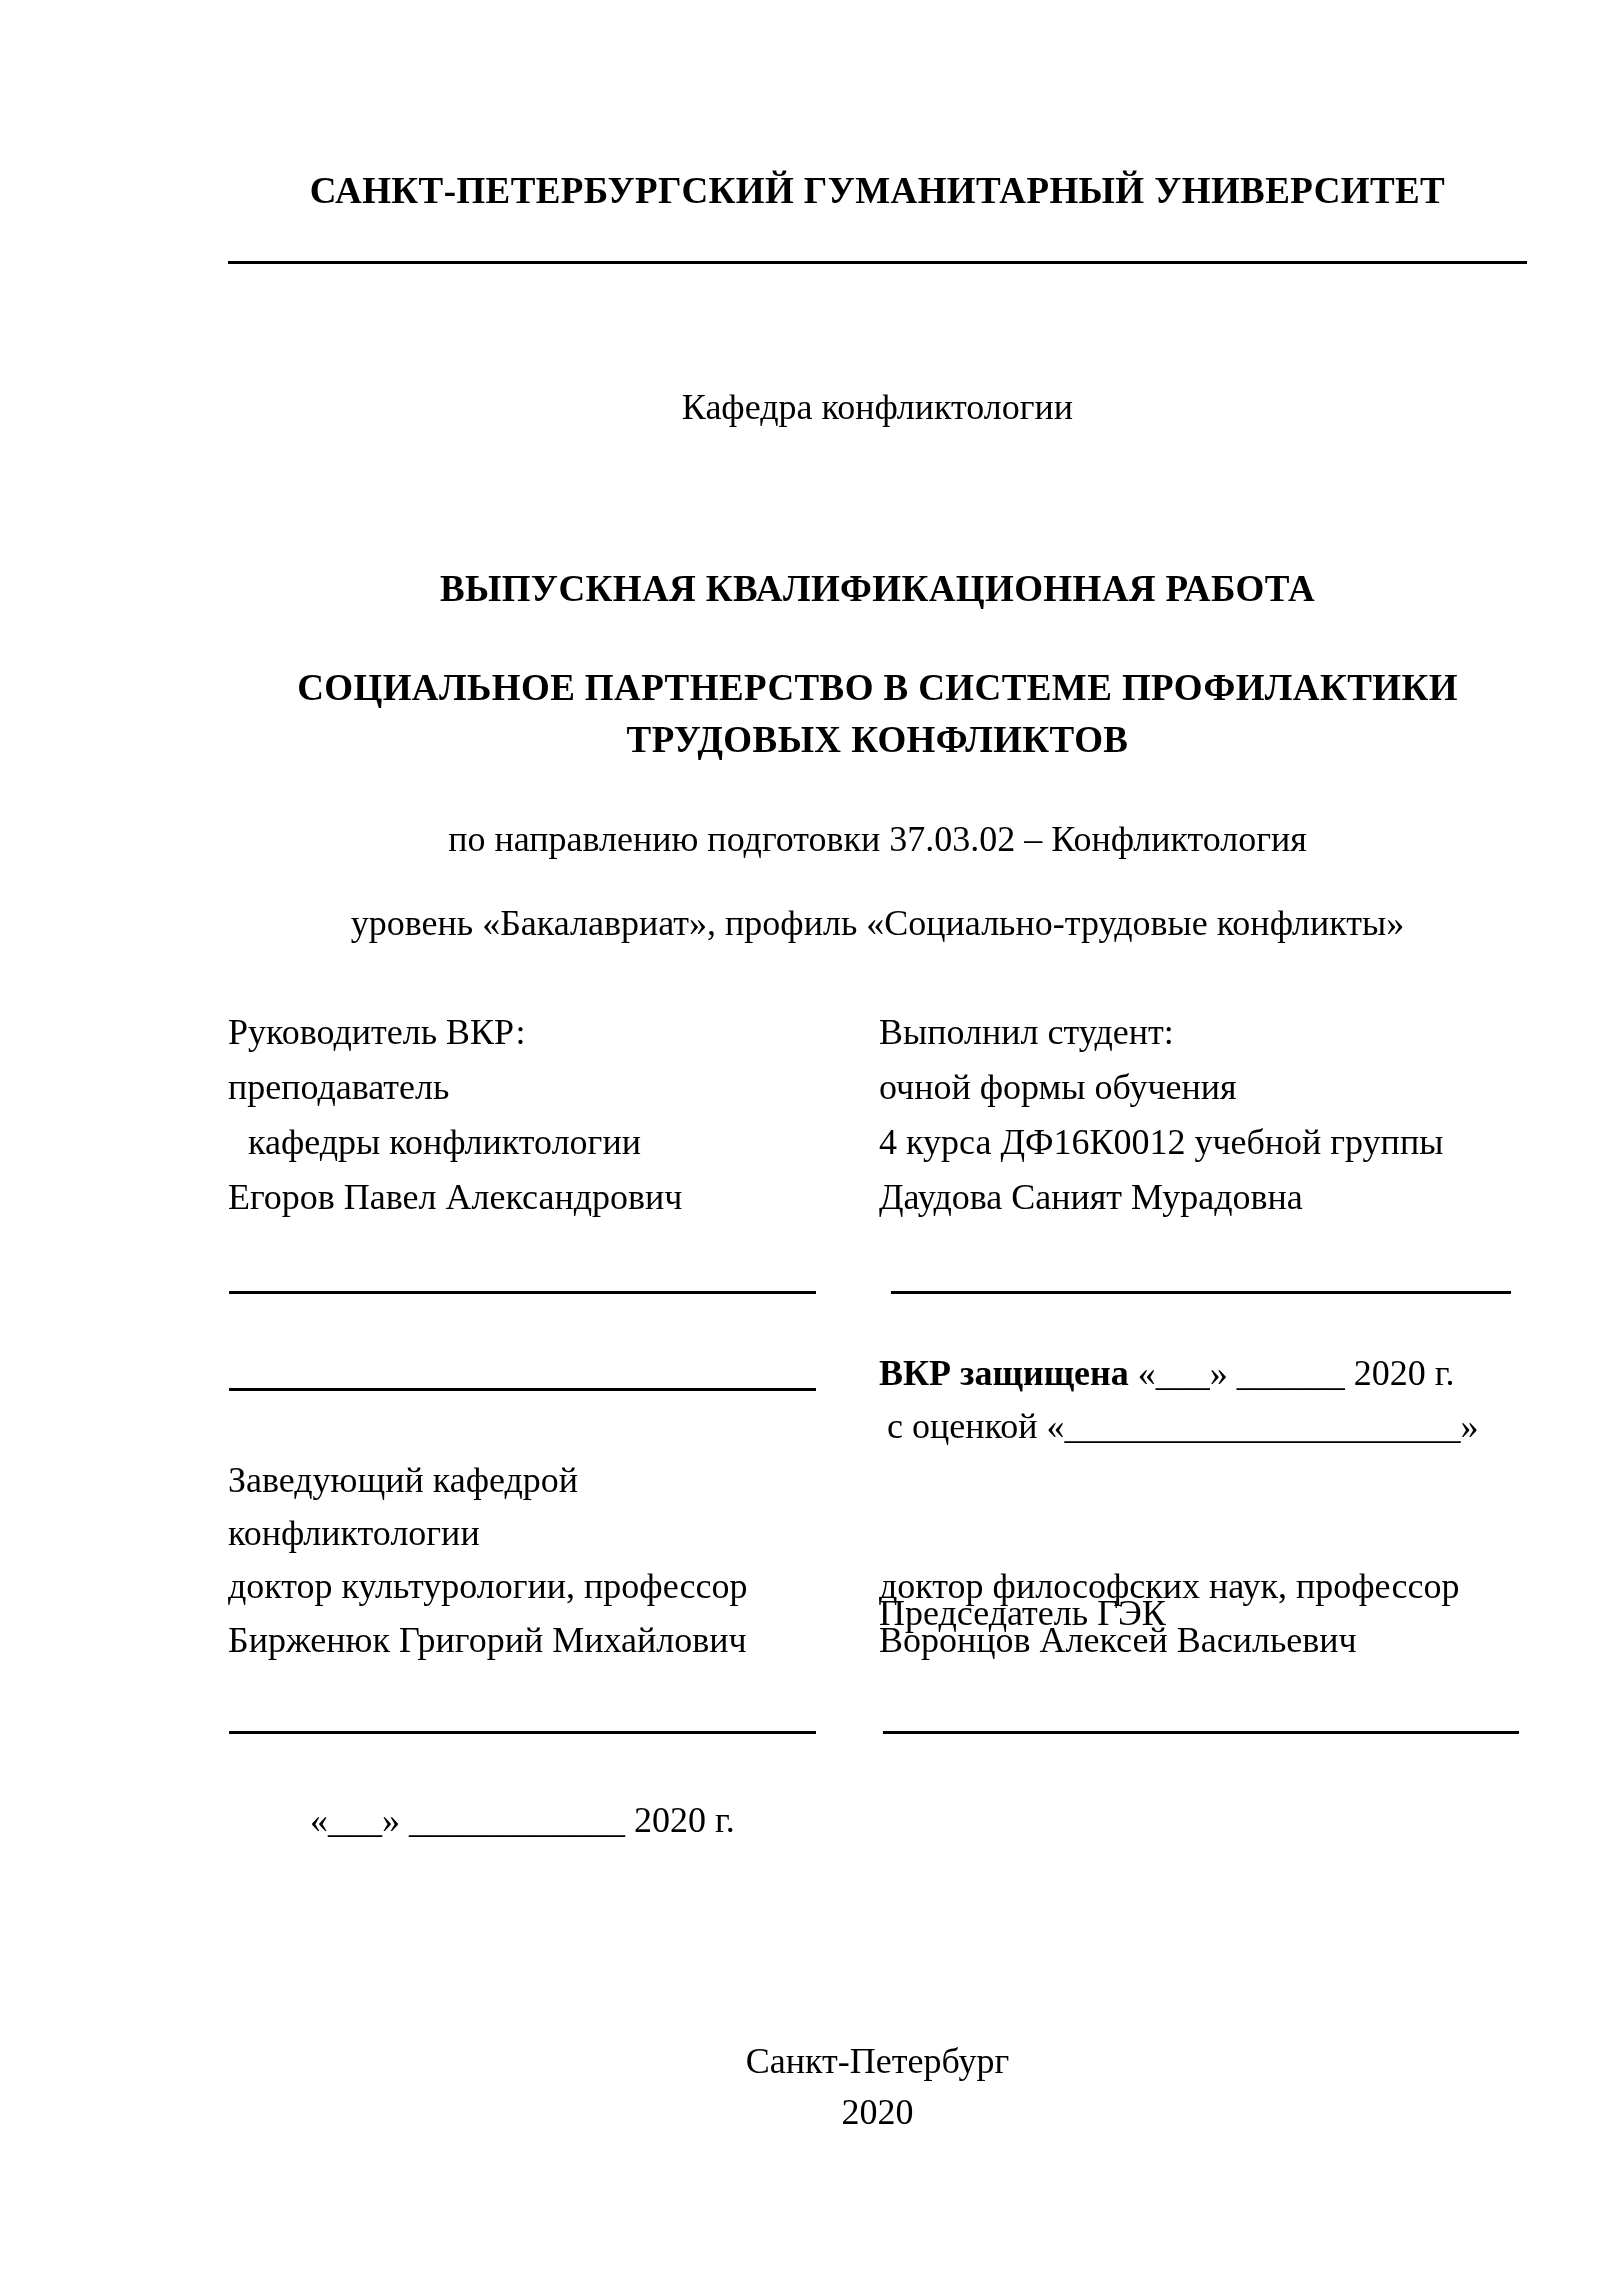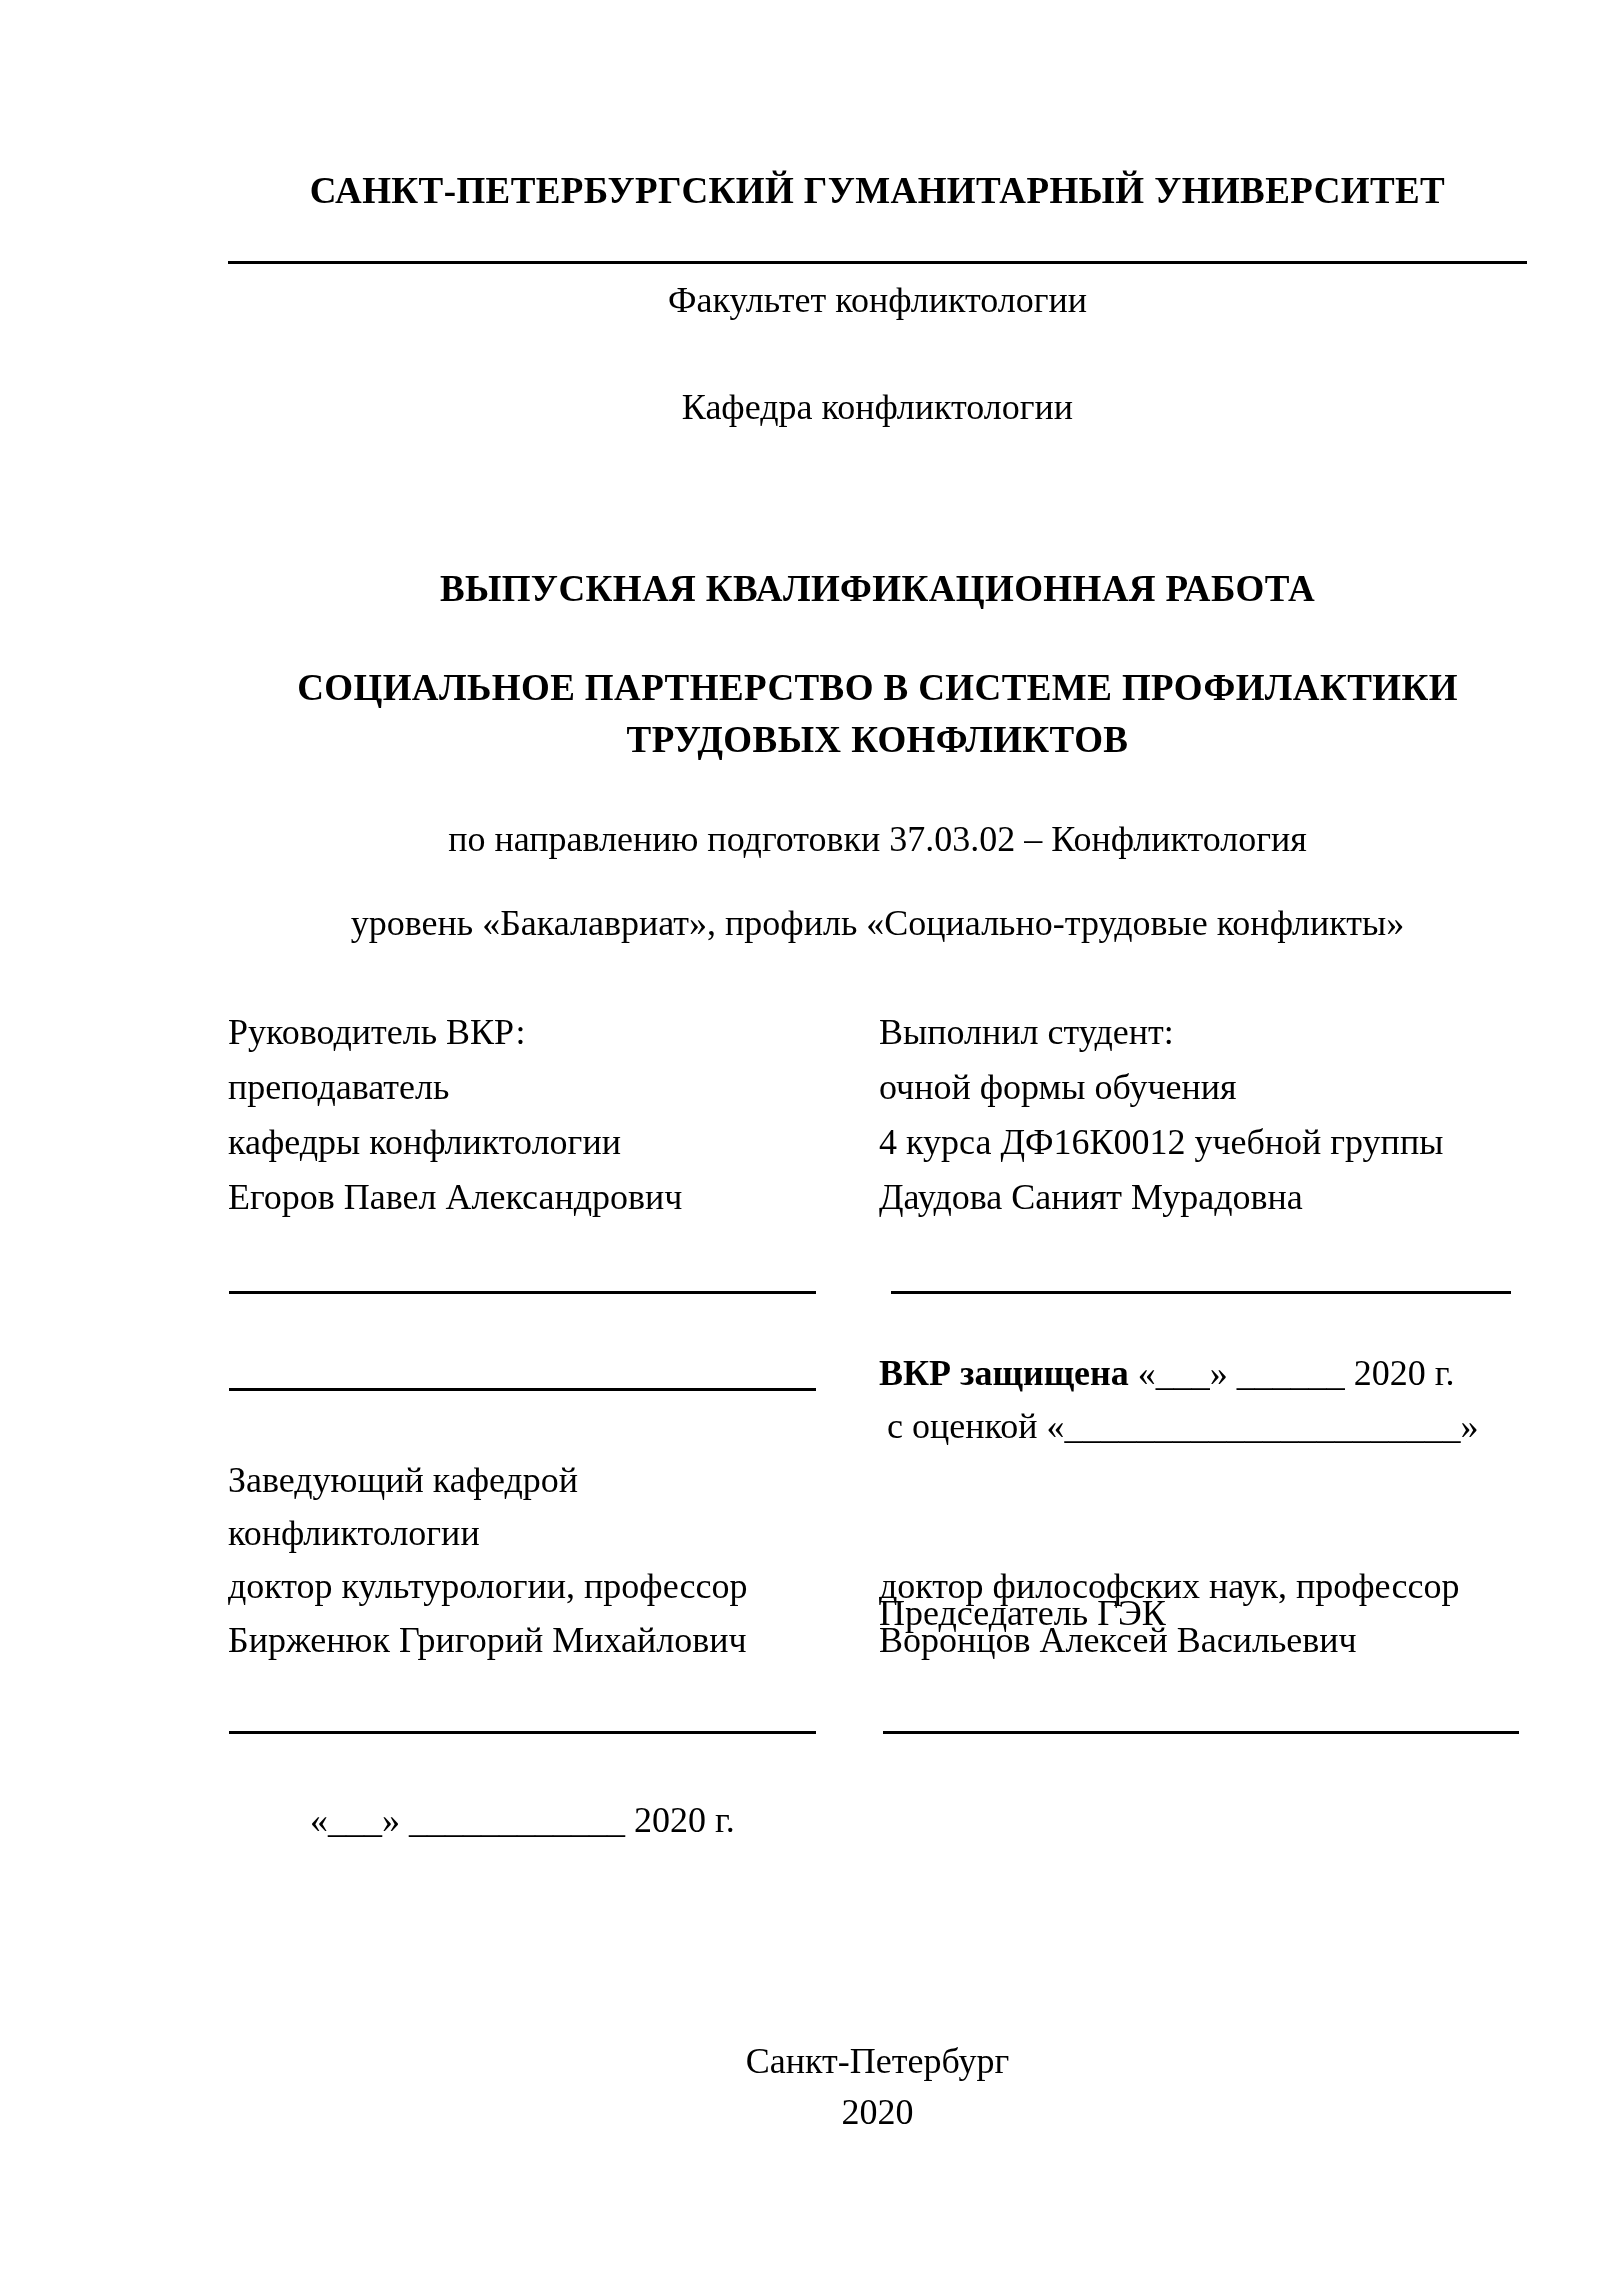--- a/index.html
+++ b/index.html
@@ -51,35 +51,34 @@
 </style>
 </head>
 <body>
 
 <div class="page">
 
   <div class="line centered h-big" style="top:169px;">САНКТ-ПЕТЕРБУРГСКИЙ ГУМАНИТАРНЫЙ УНИВЕРСИТЕТ</div>
 
   <div class="rule" style="top:261px;"></div>
 
-  <div class="line centered" style="top:279px;">Факультет конфликтологии</div>
 
   <div class="line centered" style="top:386px;">Кафедра конфликтологии</div>
 
   <div class="line centered h-big" style="top:567px;">ВЫПУСКНАЯ КВАЛИФИКАЦИОННАЯ РАБОТА</div>
 
   <div class="line centered h-big" style="top:666px;">СОЦИАЛЬНОЕ ПАРТНЕРСТВО В СИСТЕМЕ ПРОФИЛАКТИКИ</div>
   <div class="line centered h-big" style="top:718px;">ТРУДОВЫХ КОНФЛИКТОВ</div>
 
   <div class="line centered" style="top:818px;">по направлению подготовки 37.03.02 – Конфликтология</div>
   <div class="line centered" style="top:902px;">уровень «Бакалавриат», профиль «Социально-трудовые конфликты»</div>
 
   <div class="line leftcol" style="top:1011px;">Руководитель ВКР:</div>
   <div class="line leftcol" style="top:1066px;">преподаватель</div>
-  <div class="line leftcol" style="top:1121px;">кафедры конфликтологии</div>
+  <div class="line leftcol" style="top:1121px;margin-left:20px;">кафедры конфликтологии</div>
   <div class="line leftcol" style="top:1176px;">Егоров Павел Александрович</div>
 
   <div class="line rightcol" style="top:1011px;">Выполнил студент:</div>
   <div class="line rightcol" style="top:1066px;">очной формы обучения</div>
   <div class="line rightcol" style="top:1121px;">4 курса ДФ16К0012 учебной группы</div>
   <div class="line rightcol" style="top:1176px;">Даудова Саният Мурадовна</div>
 
   <div class="sigline" style="top:1291px; left:229px; width:587px;"></div>
   <div class="sigline" style="top:1291px; left:891px; width:620px;"></div>
 

